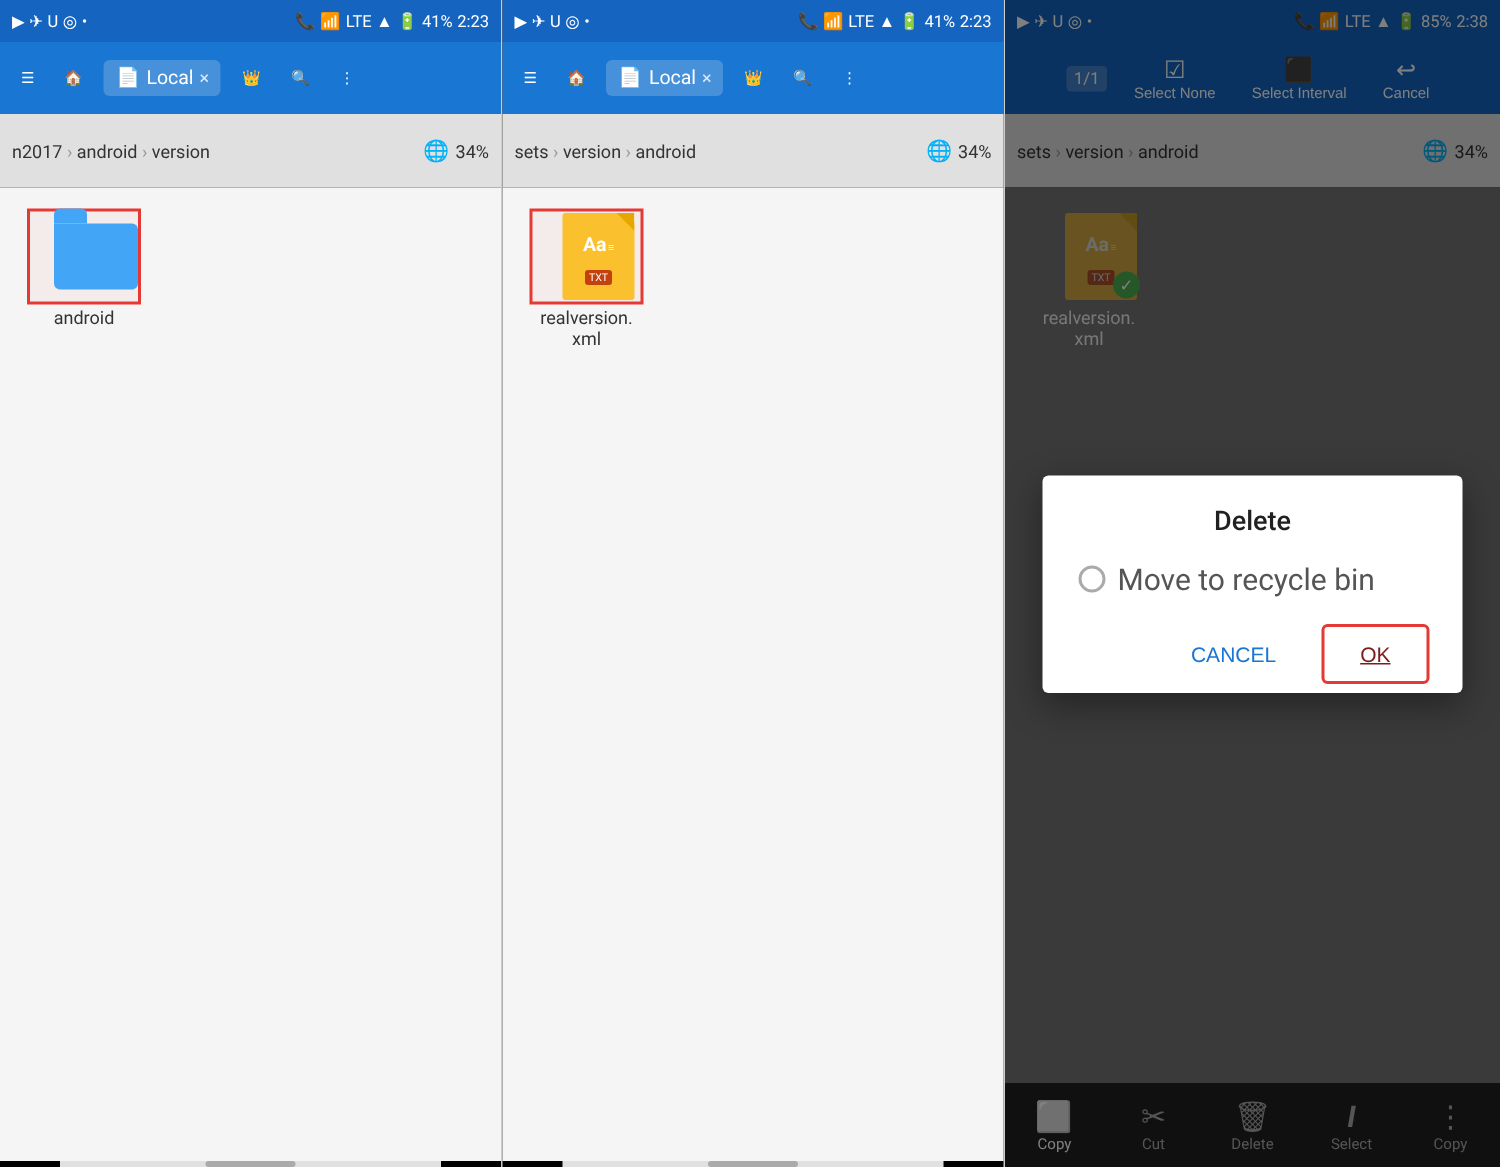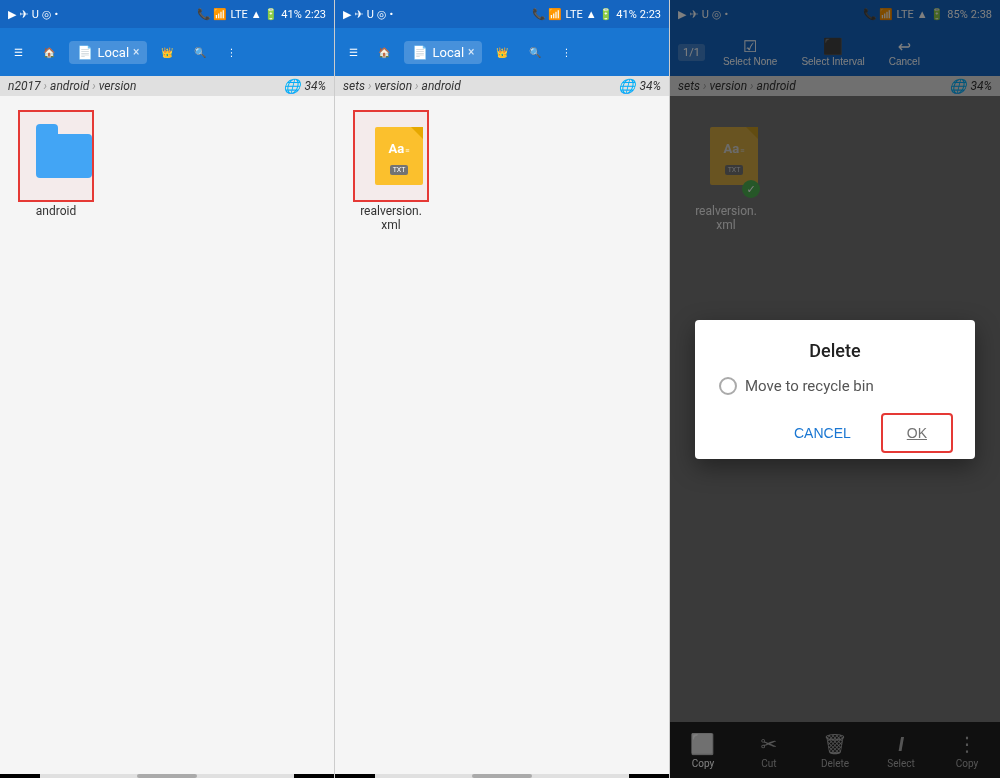--- a/index.html
+++ b/index.html
@@ -32,47 +32,46 @@
       align-items: center;
       padding: 0 8px;
       gap: 8px;
       color: white;
     }
     .toolbar-right-panel {
       height: 48px;
       background: #1565c0;
       display: flex;
       align-items: center;
-      justify-content: flex-start;
+      justify-content: center;
       padding: 0 8px;
       gap: 12px;
       color: white;
     }
     .toolbar-btn {
       background: none; border: none; color: white; cursor: pointer;
       display: flex; flex-direction: column; align-items: center; font-size: 10px; padding: 2px 6px;
     }
     .toolbar-tab {
       display: flex; align-items: center; gap: 4px;
       background: rgba(255,255,255,0.2); border-radius: 4px; padding: 4px 8px; font-size: 13px;
     }
     .tab-close { font-size: 12px; cursor: pointer; opacity: 0.8; }
 
     
     .breadcrumb {
-      height: 20px;
+      height: 49px;
       background: #e0e0e0;
       display: flex;
       align-items: center;
       padding: 0 8px;
       font-size: 12px;
       color: #333;
       gap: 2px;
       overflow: hidden;
-      font-style: italic;
     }
     .breadcrumb-sep { color: #999; margin: 0 1px; }
     .breadcrumb-storage {
       display: flex; align-items: center; gap: 4px; margin-left: auto;
     }
     .storage-icon { font-size: 14px; }
 
     
     .file-grid {
       flex: 1;
@@ -83,21 +82,21 @@
       align-content: flex-start;
       gap: 16px;
     }
 
     
     .file-item {
       display: flex; flex-direction: column; align-items: center;
       width: 80px; cursor: pointer;
     }
     .file-icon-wrapper {
-      width: 72px; height: 88px;
+      width: 72px; height: 60px;
       display: flex; align-items: center; justify-content: center;
       position: relative;
       padding-left: 16px;
     }
     .file-icon-wrapper.selected {
       outline: 2.5px solid #e53935;
       background: rgba(229,57,53,0.05);
     }
     .file-name {
       font-size: 12px; text-align: center; color: #333; margin-top: 4px;
@@ -130,21 +129,21 @@
     }
     .doc-icon::before {
       content: '';
       position: absolute;
       top: 0; right: 0;
       width: 12px; height: 12px;
       background: #e6a800;
       clip-path: polygon(0 0, 100% 100%, 100% 0);
     }
     .doc-type-badge {
-      background: #737373; color: white; font-size: 7px; border-radius: 2px;
+      background: #c2410c; color: white; font-size: 7px; border-radius: 2px;
       padding: 1px 3px; position: absolute; bottom: 10px;
     }
     .doc-aa {
       position: absolute; top: 14px; font-size: 11px; font-weight: bold; color: white;
       display: flex; gap: 1px; align-items: baseline;
     }
     .doc-aa span:first-child { font-size: 13px; }
 
     
     .check-overlay {
@@ -211,31 +210,31 @@
     }
     .dialog-size {
       font-size: 14px; color: #333; margin-bottom: 12px;
     }
     .dialog-option {
       display: flex; align-items: center; gap: 8px; margin-bottom: 16px;
     }
     .radio-circle {
       width: 18px; height: 18px; border: 2px solid #aaa; border-radius: 50%;
     }
-    .dialog-option-label { font-size: 15px; color: #555; }
+    .dialog-option-label { font-size: 20px; color: #555; }
     .dialog-buttons {
       display: flex; justify-content: flex-end; gap: 8px; padding-top: 4px;
     }
     .dialog-btn {
       padding: 10px 24px; border: none; background: none; cursor: pointer;
       font-size: 14px; font-weight: 500; text-transform: uppercase; border-radius: 2px;
     }
     .dialog-btn.cancel { color: #1976d2; }
     .dialog-btn.ok {
-      color: #737373;
+      color: #7f1d1d;
       outline: 2px solid #e53935;
       outline-offset: 0;
       text-decoration: underline;
     }
 
     .counter-badge {
       font-size: 11px; color: white; background: rgba(255,255,255,0.2);
       padding: 2px 5px; border-radius: 3px;
     }
   </style>

